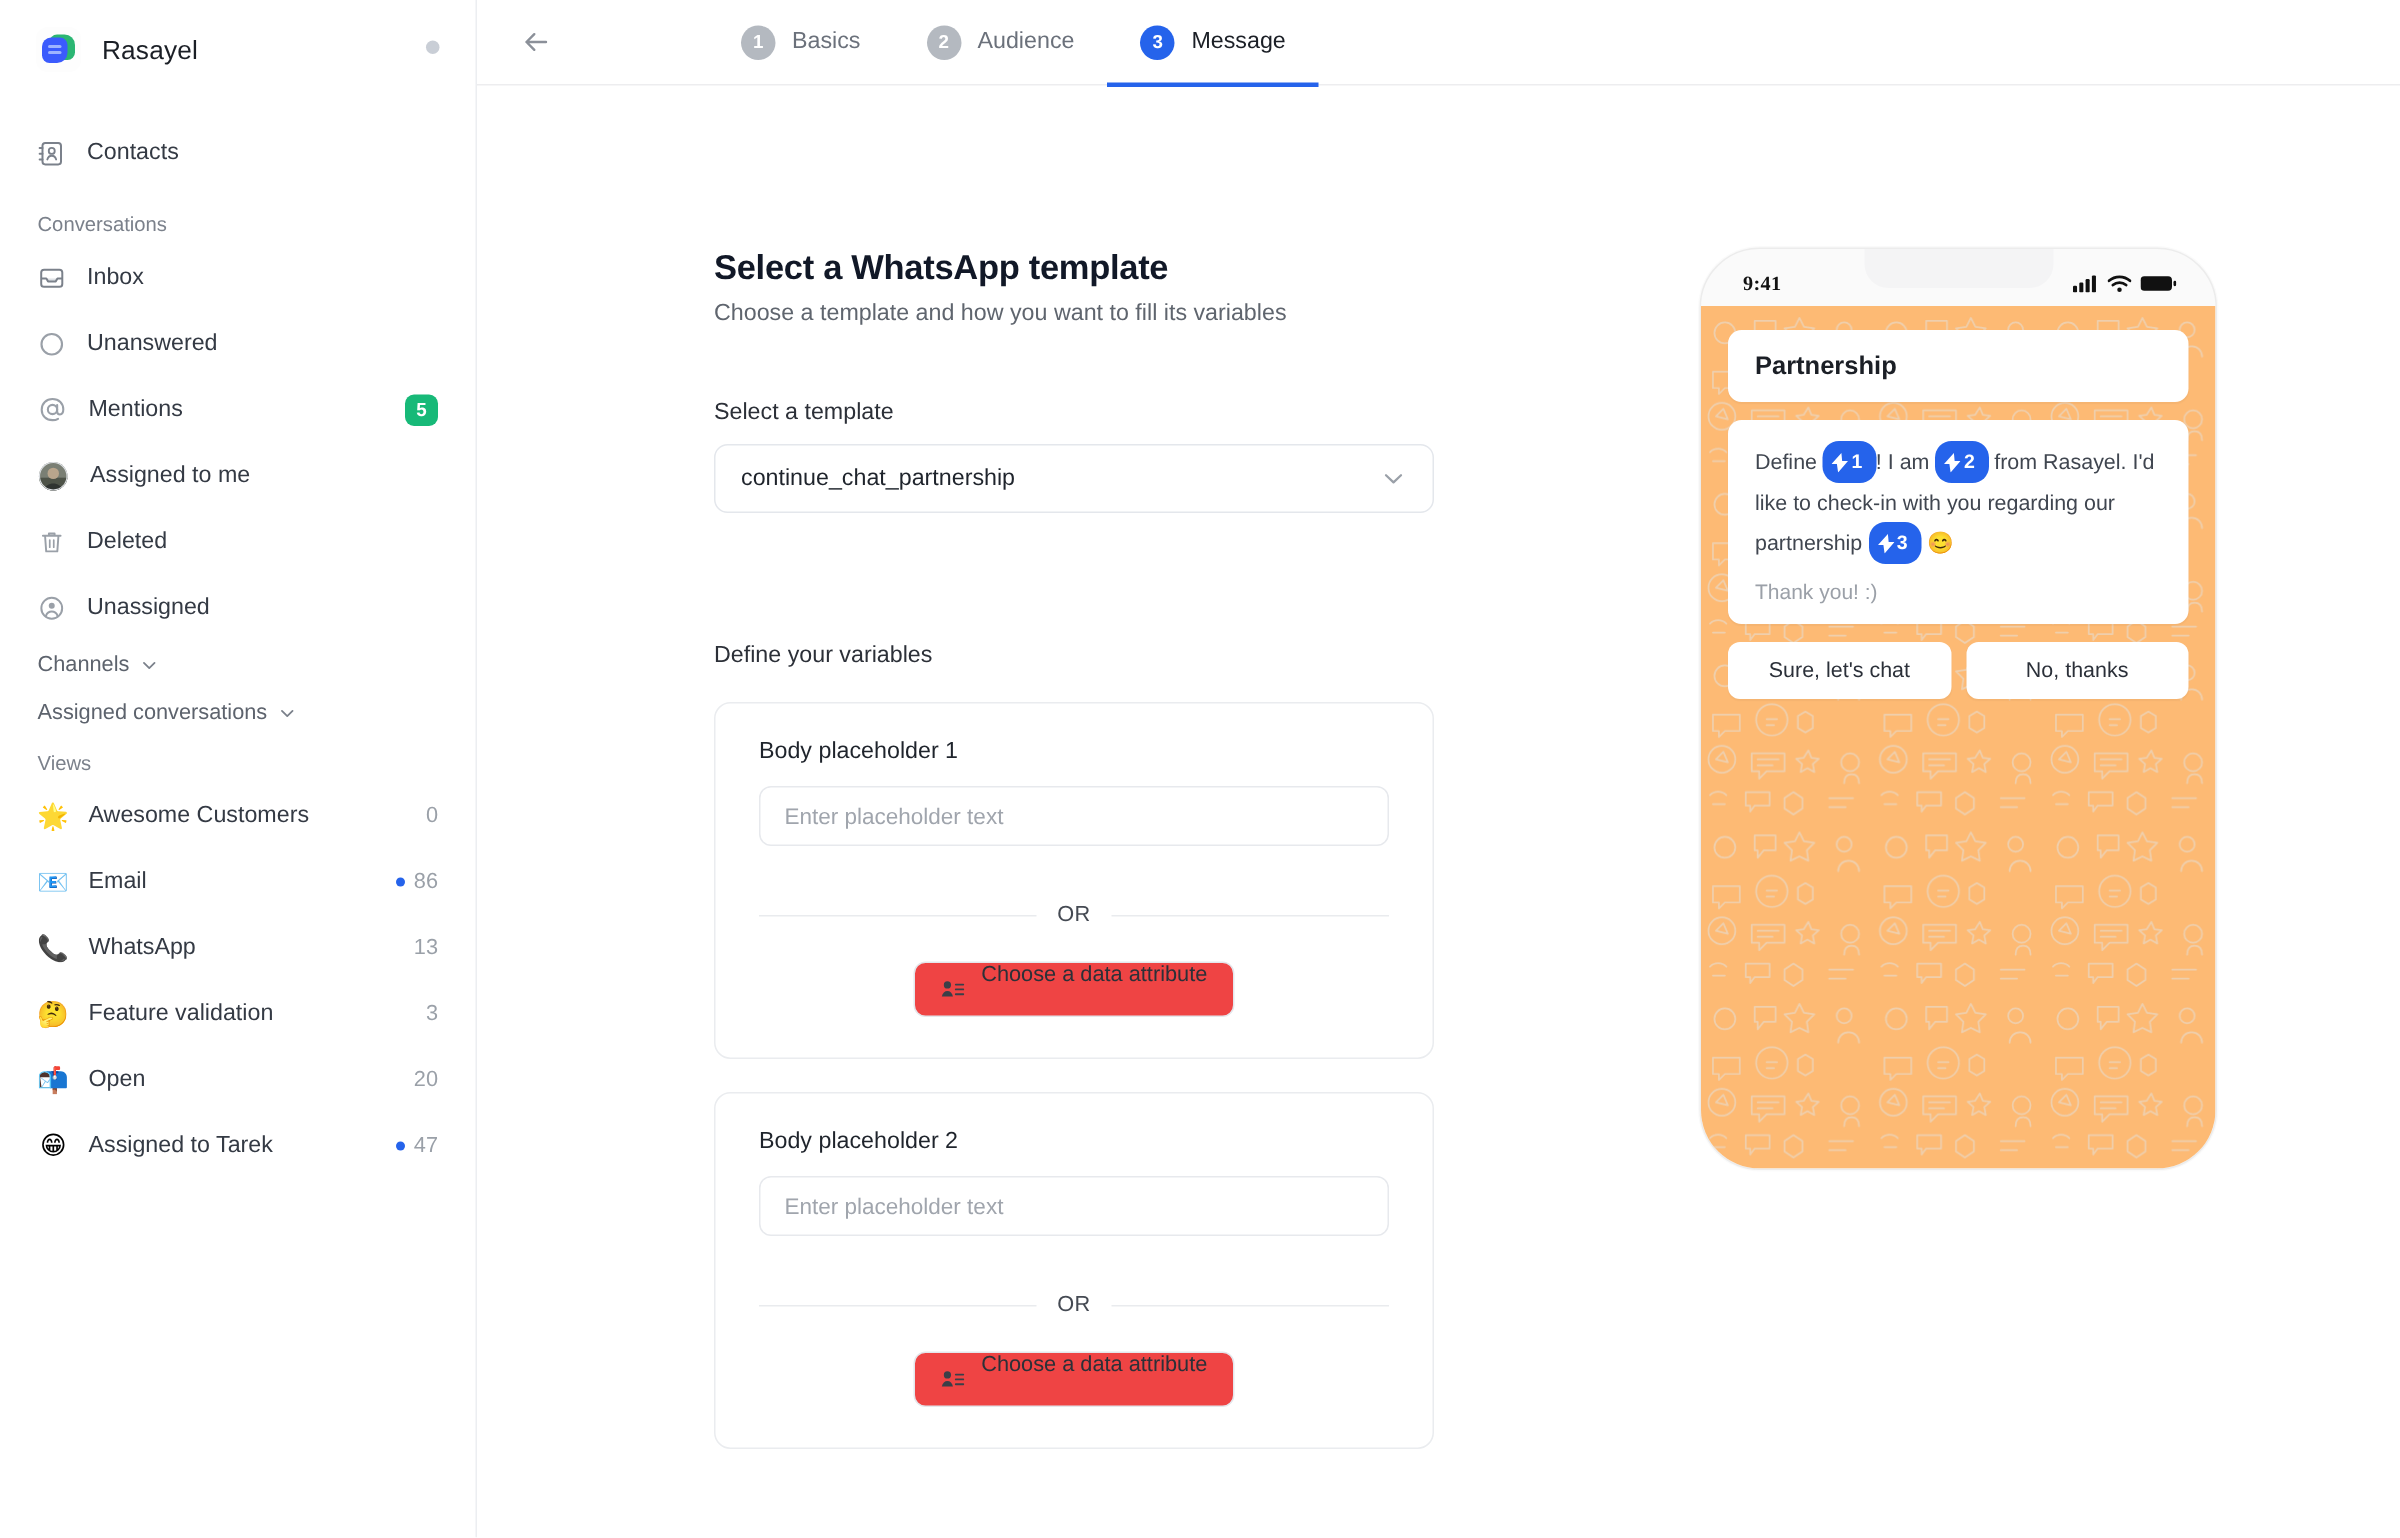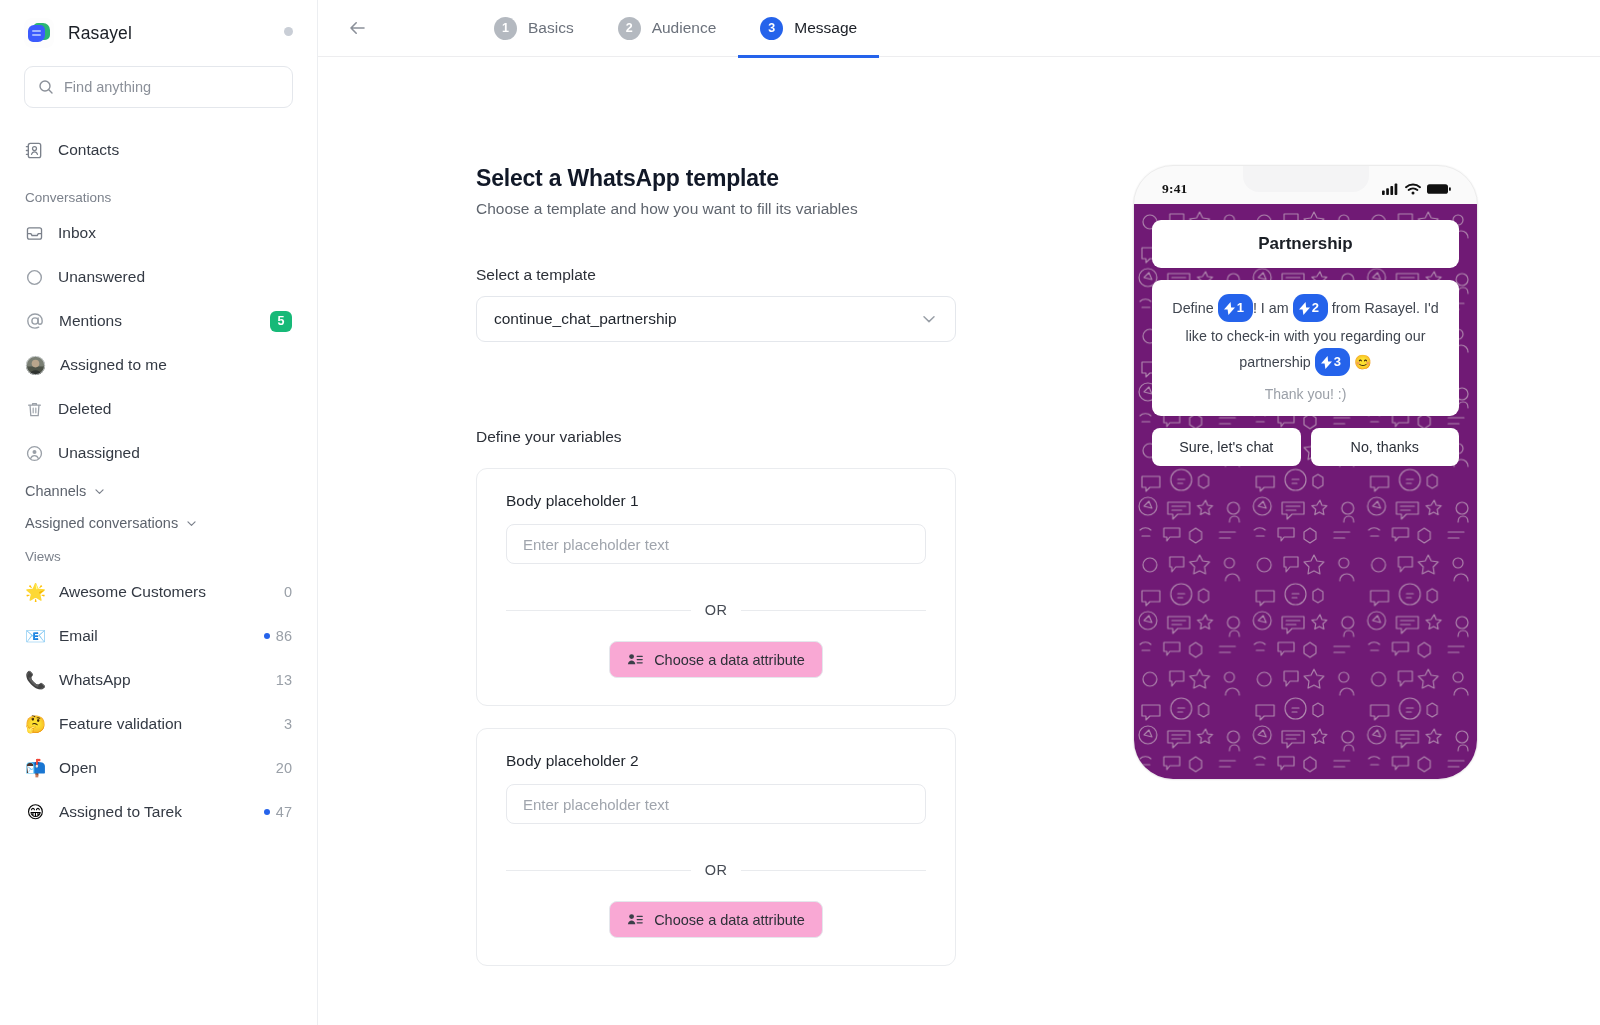--- a/index.html
+++ b/index.html
@@ -155,22 +155,22 @@
   }
   .var-input .ph { font-size: 15px; color: #a0a5ad; }
   .or-row {
     display: flex; align-items: center; gap: 14px; margin-top: 38px;
   }
   .or-line { flex: 1; height: 1px; background: #e9ebee; }
   .or-txt { font-size: 14.5px; color: #454a53; letter-spacing: .3px; }
   .attr-row { display: flex; justify-content: center; margin-top: 23px; }
   .attr-btn {
     border: 1px solid #e4e7ec; border-radius: 8px; height: 37px;
-    display: inline-flex; align-items: center; gap: 11px; padding: 0 17px;
-    cursor: pointer; background: #f9a8d4;
+    display: inline-flex; gap: 11px; padding: 0 17px;
+    cursor: pointer; background: #ef4444;
   }
   .attr-btn .lbl { font-size: 14.5px; color: #2c3038; }
 
   
   .phone {
     position: absolute; left: 815px; top: 108px;
     width: 345px; height: 615px;
     border-radius: 40px; background: #fafafa;
     border: 1px solid #ececec;
     box-shadow: 0 0 0 1px rgba(0,0,0,.02);
@@ -183,23 +183,22 @@
   }
   .phone-time { font-size: 13.5px; font-weight: bold; color: #111; letter-spacing: .2px; }
   .phone-icons { display: flex; align-items: center; gap: 6px; }
   .notch {
     position: absolute; left: 50%; transform: translateX(-50%); top: 0;
     width: 126px; height: 26px; background: #f4f4f5; border-radius: 0 0 16px 16px;
     z-index: 3;
   }
   .phone-screen {
     position: absolute; left: 0; right: 0; top: 38px; bottom: 0;
-    background-color: #701a75;
+    background-color: #fdba74;
     overflow: hidden;
-    text-align: center;
   }
   .doodle { position: absolute; inset: 0; opacity: .55; }
   .chat-area { position: relative; padding: 16px 18px 0 18px; z-index: 2; }
   .chat-card {
     background: #fff; border-radius: 9px; padding: 14px 18px;
     box-shadow: 0 1px 1px rgba(0,0,0,.035);
   }
   .chat-title { font-size: 17px; color: #1b1f26; font-weight: bold; }
   .chat-body {
     margin-top: 12px; background: #fff; border-radius: 9px;
@@ -231,31 +230,20 @@
 
     <div class="brand">
       <div class="brand-logo">
         <span class="sq-g"></span>
           <span class="sq-b"></span>
       </div>
       <div class="brand-name">Rasayel</div>
       <div class="brand-dot"></div>
     </div>
 
-    <div class="search-wrap">
-      <div class="search-box">
-        <span class="ico">
-          <svg width="16" height="16" viewBox="0 0 16 16" fill="none">
-            <circle cx="7" cy="7" r="5" stroke="#8b9099" stroke-width="1.4"></circle>
-            <path d="M10.8 10.8L14 14" stroke="#8b9099" stroke-width="1.4" stroke-linecap="round"></path>
-          </svg>
-        </span>
-        <span class="ph">Find anything</span>
-      </div>
-    </div>
 
     <div class="nav-list">
       <div class="nav-item">
         <span class="ico">
           <svg width="19" height="19" viewBox="0 0 20 20" fill="none">
             <rect x="3.5" y="2.5" width="13" height="15" rx="2" stroke="#7b818b" stroke-width="1.4"></rect>
             <path d="M3.5 6h-2M3.5 10h-2M3.5 14h-2" stroke="#7b818b" stroke-width="1.4" stroke-linecap="round"></path>
             <circle cx="10" cy="8" r="2.1" stroke="#7b818b" stroke-width="1.3"></circle>
             <path d="M6.9 14c.5-1.7 1.7-2.6 3.1-2.6s2.6.9 3.1 2.6" stroke="#7b818b" stroke-width="1.3" stroke-linecap="round"></path>
           </svg>

